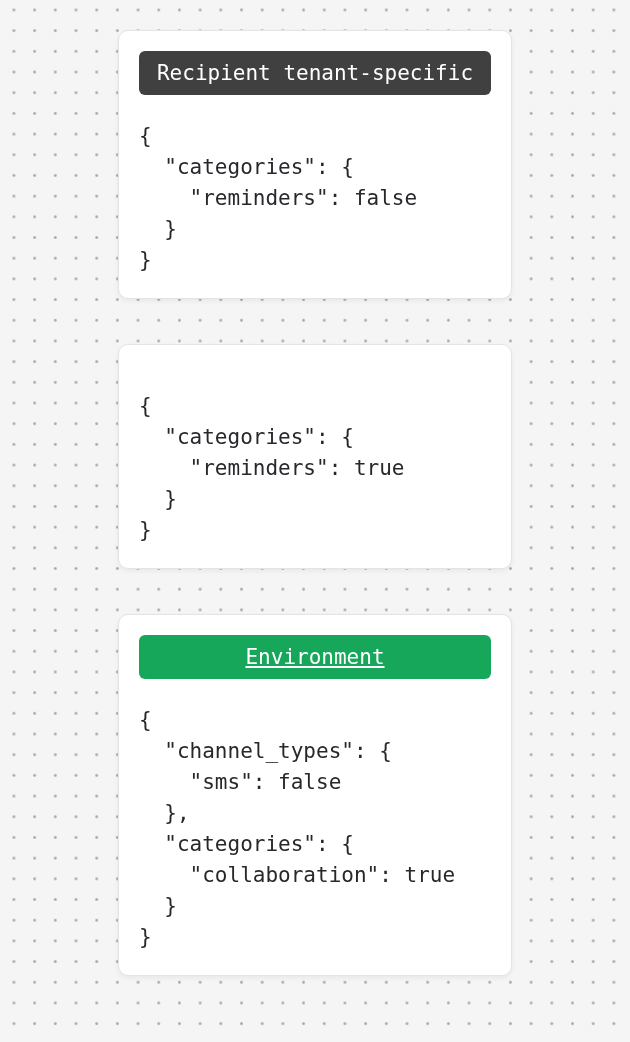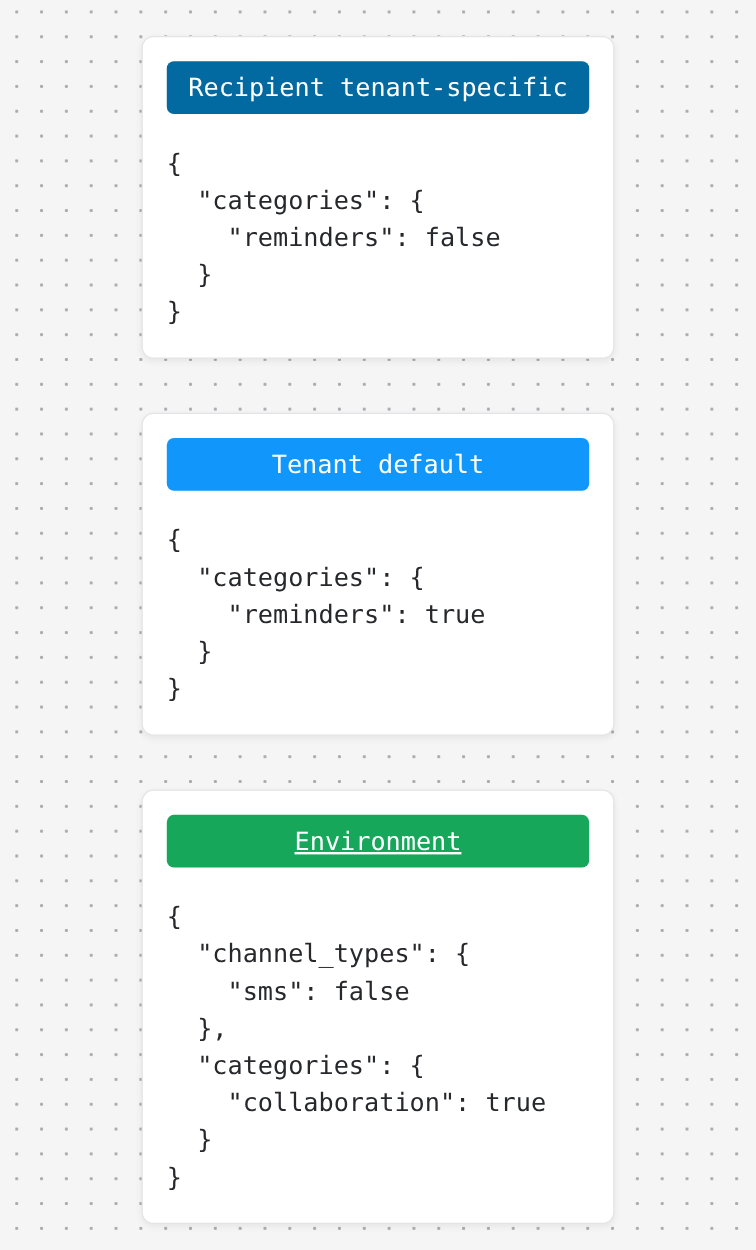--- a/index.html
+++ b/index.html
@@ -57,30 +57,29 @@
     color: #26282b;
     white-space: pre;
   }
 </style>
 </head>
 <body>
 
 <div class="page">
 
   <div class="card">
-    <div class="badge" style="background: #0369a1;">Recipient tenant-specific</div>
+    <div class="badge" style="background: #404040;">Recipient tenant-specific</div>
     <pre class="code">{
   "categories": {
     "reminders": false
   }
 }</pre>
   </div>
 
   <div class="card">
-    <div class="badge" style="background: rgb(17, 151, 251);">Tenant default</div>
     <pre class="code">{
   "categories": {
     "reminders": true
   }
 }</pre>
   </div>
 
   <div class="card">
     <div class="badge" style="background: rgb(23, 167, 91); text-decoration: underline;">Environment</div>
     <pre class="code">{

